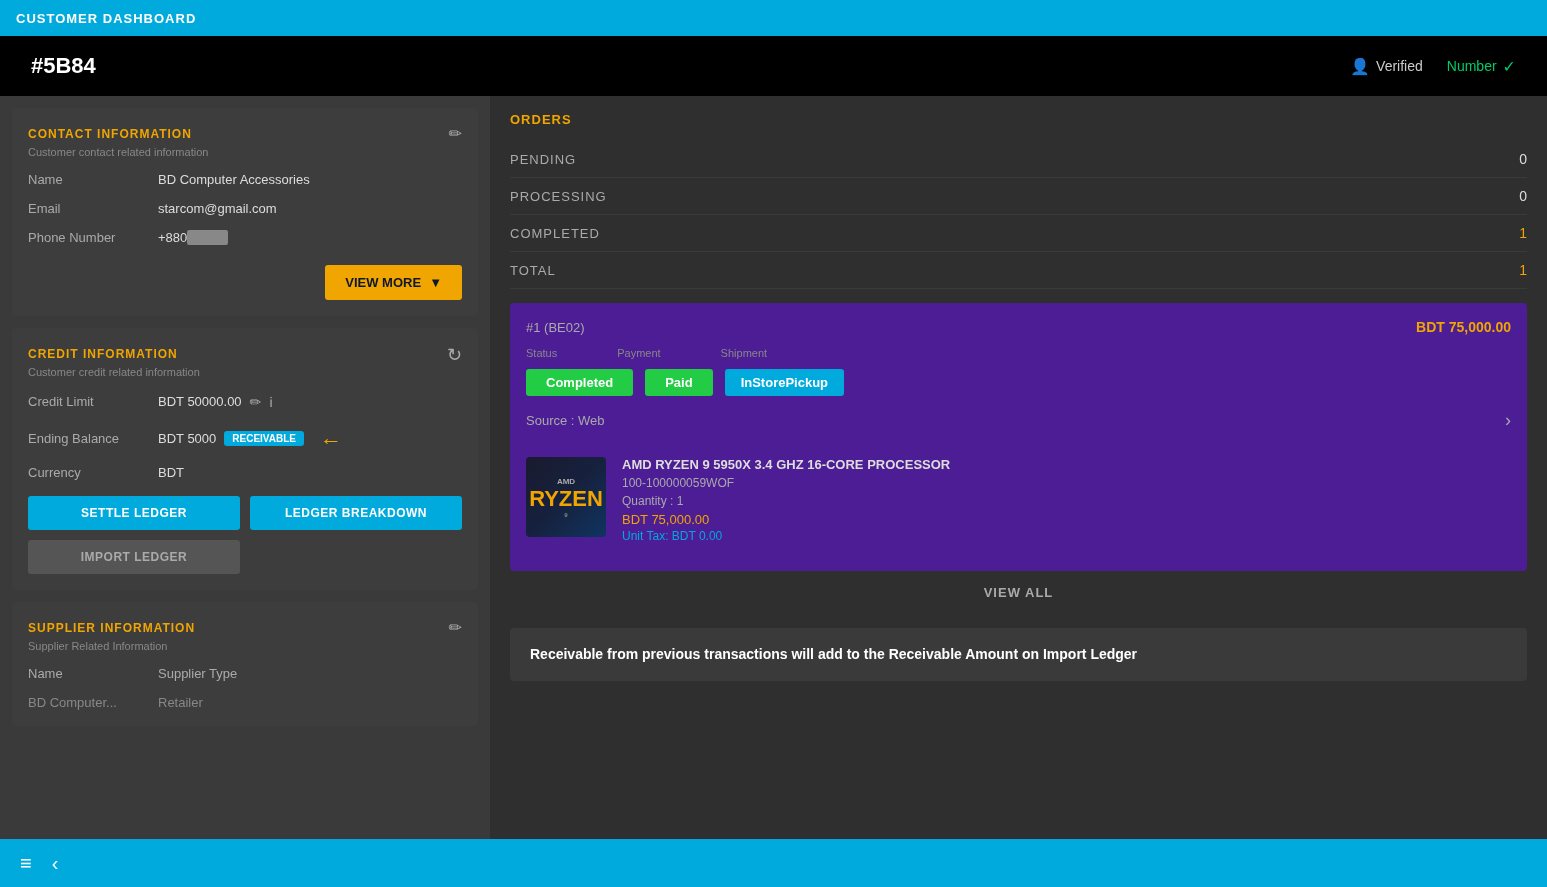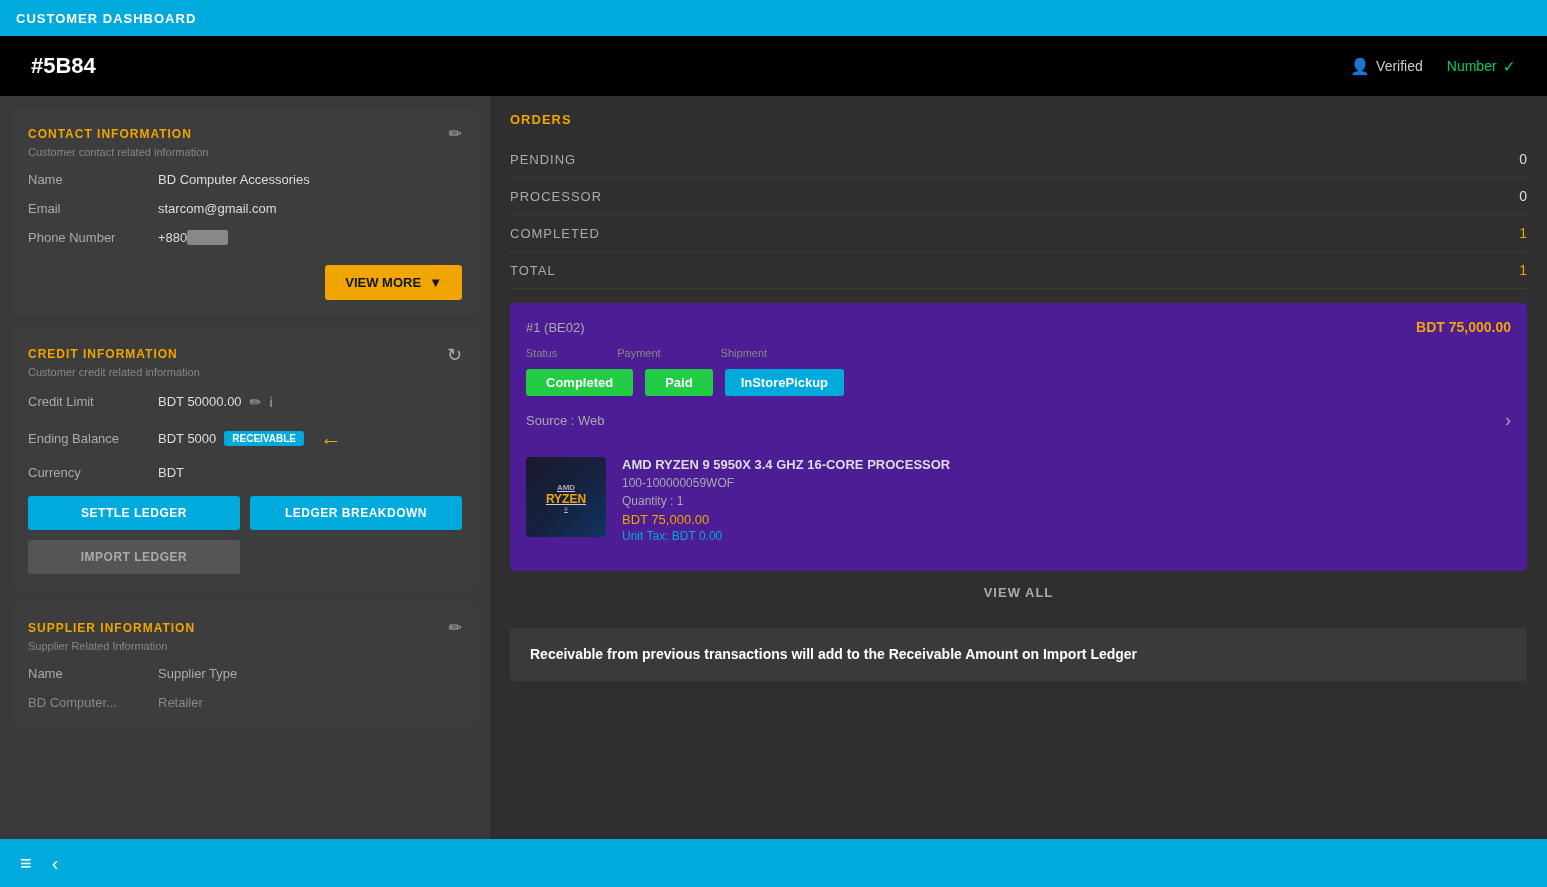--- a/index.html
+++ b/index.html
@@ -342,21 +342,20 @@
       position: relative;
       overflow: hidden;
     }
     .product-image-inner {
       background: linear-gradient(135deg, #1a1a2e 0%, #16213e 50%, #0f3460 100%);
       width: 100%;
       height: 100%;
       display: flex;
       align-items: center;
       justify-content: center;
-      text-decoration: underline;
     }
     .ryzen-logo {
       color: #f0a500;
       font-size: 11px;
       font-weight: bold;
       text-align: center;
     }
     .product-info { flex: 1; }
     .product-name {
       color: #ddd;
@@ -544,21 +543,21 @@
   <div class="right-panel">
 
     <div>
       <div class="orders-title">ORDERS</div>
 
       <div class="order-stat-row">
         <span class="order-stat-label">PENDING</span>
         <span class="order-stat-value">0</span>
       </div>
       <div class="order-stat-row">
-        <span class="order-stat-label">PROCESSOR</span>
+        <span class="order-stat-label">PROCESSING</span>
         <span class="order-stat-value">0</span>
       </div>
       <div class="order-stat-row">
         <span class="order-stat-label">COMPLETED</span>
         <span class="order-stat-value highlight">1</span>
       </div>
       <div class="order-stat-row">
         <span class="order-stat-label">TOTAL</span>
         <span class="order-stat-value highlight">1</span>
       </div>
@@ -585,21 +584,21 @@
       <div class="source-row">
         <span>Source : Web</span>
         <span class="chevron-right">›</span>
       </div>
 
       <div class="product-item">
         <div class="product-image">
           <div class="product-image-inner">
             <div class="ryzen-logo">
               <div style="font-size:8px; color:#aaa;">AMD</div>
-              <div style="font-size:12px; color:#f0a500;">RYZEN</div>
+              <div style="font-size:22px; color:#f0a500;">RYZEN</div>
               <div style="font-size:6px; color:#888; text-align:center;">9</div>
             </div>
           </div>
         </div>
         <div class="product-info">
           <div class="product-name">AMD RYZEN 9 5950X 3.4 GHZ 16-CORE PROCESSOR</div>
           <div class="product-sku">100-100000059WOF</div>
           <div class="product-qty">Quantity : 1</div>
           <div class="product-price">BDT 75,000.00</div>
           <div class="product-tax">Unit Tax: BDT 0.00</div>

